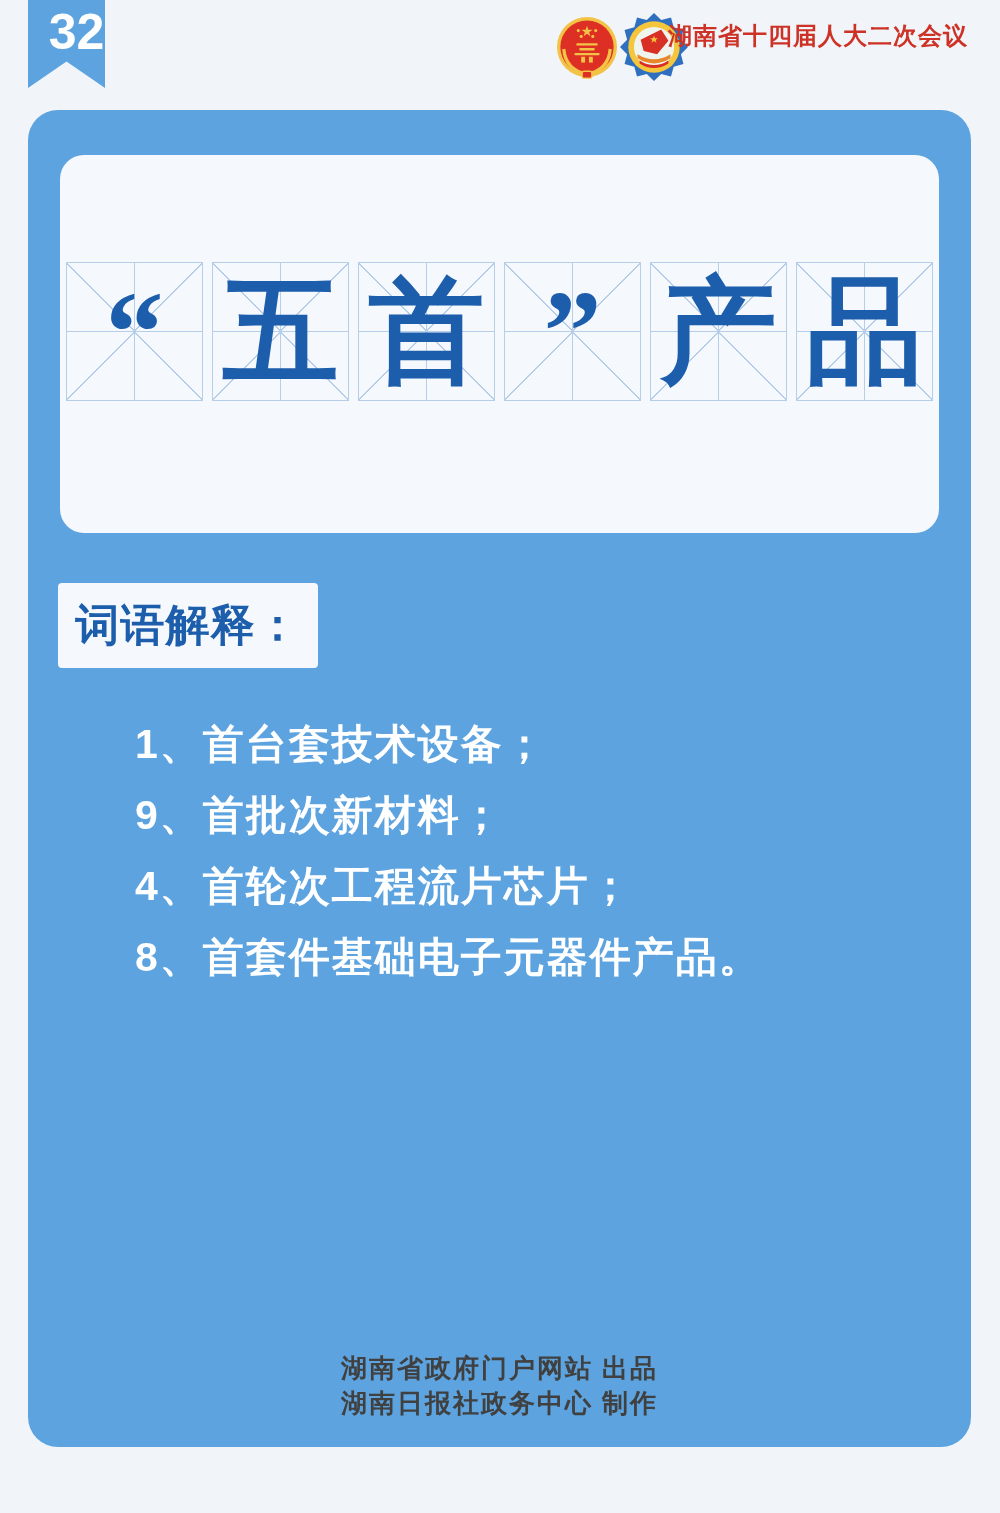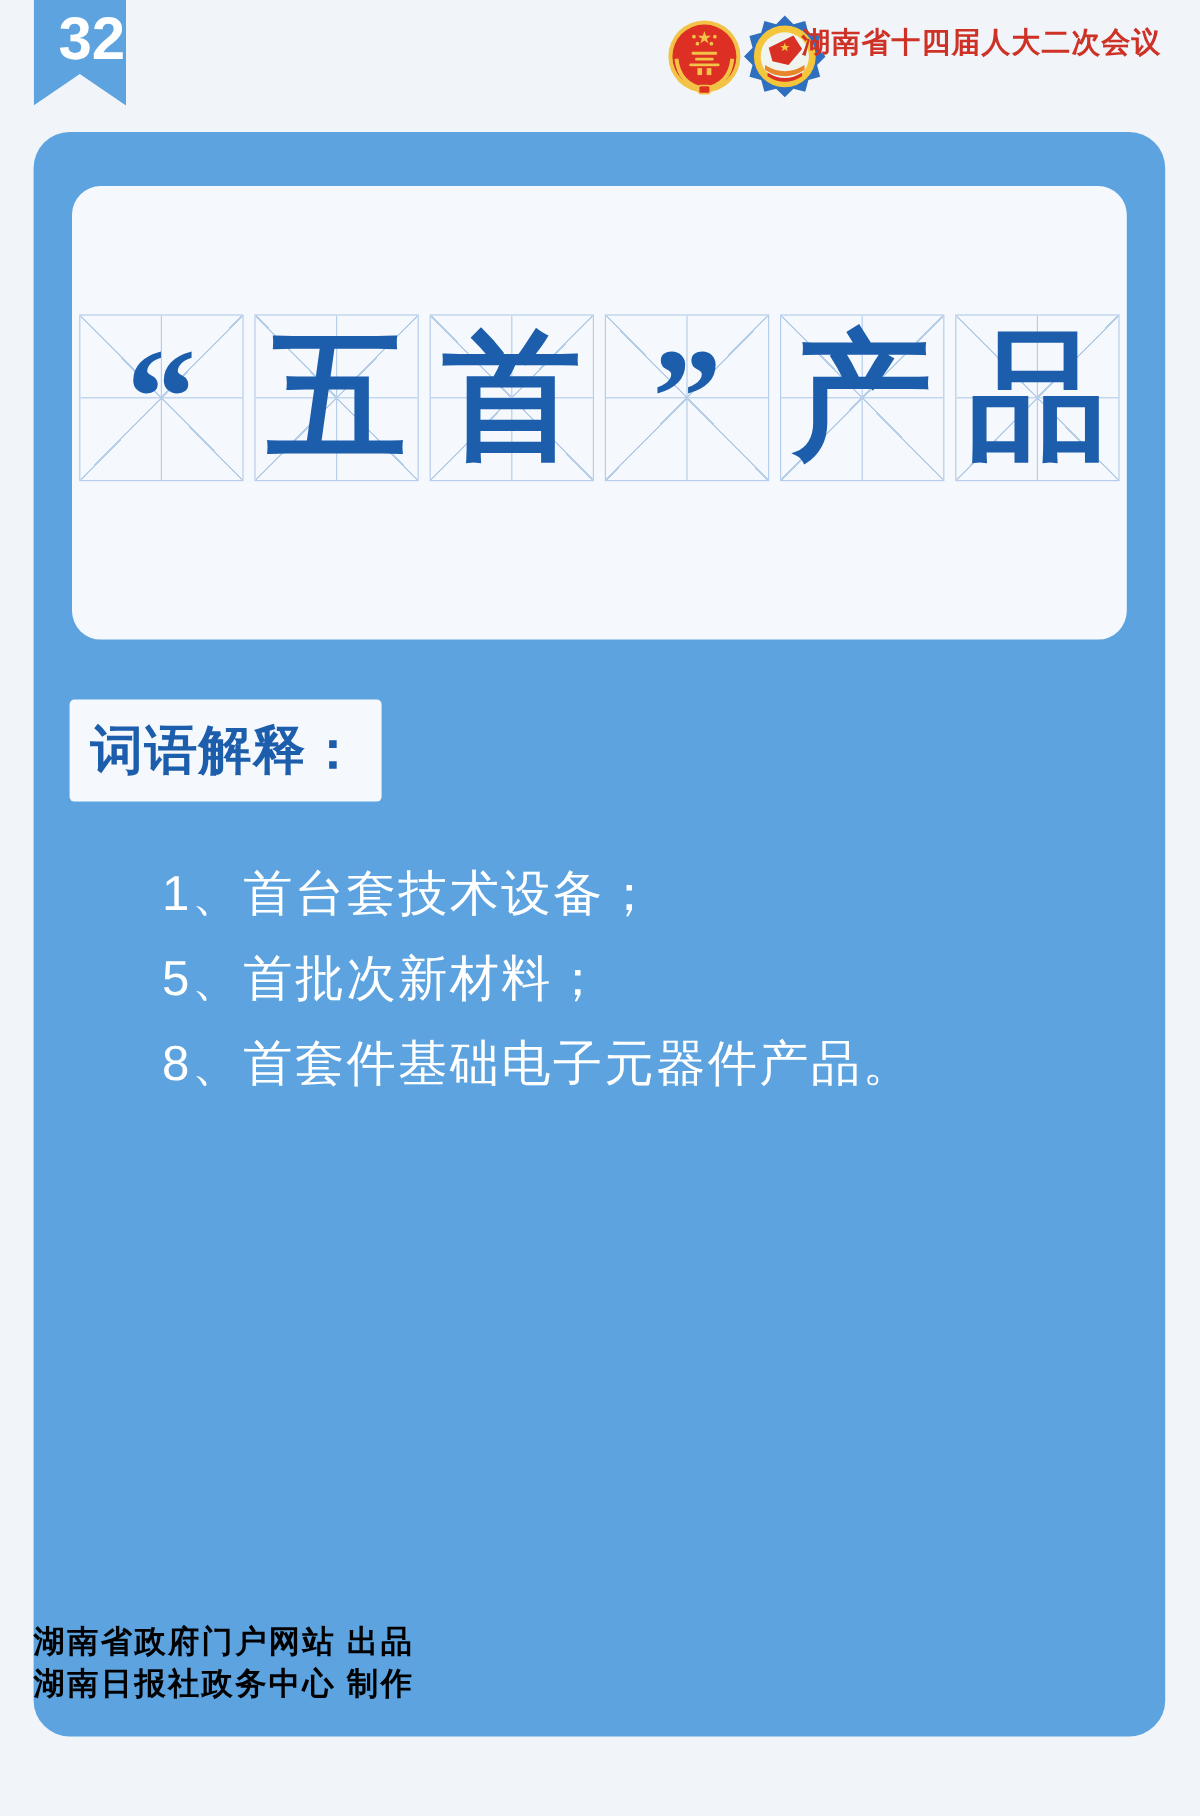--- a/index.html
+++ b/index.html
@@ -81,33 +81,34 @@
     background:#F5F9FD;
     border-radius:4px;
     display:flex; align-items:center; justify-content:center;
   }
   .section-pill span {
     color:#1D5EAC; font-size:44px; font-weight:700; letter-spacing:1px;
   }
 
   
   .definition-list {
-    position:absolute; left:107px; top:599px; right:40px;
+    position:absolute; left:107px; top:599px; right:40px;font-weight:bold;
   }
   .definition-list .list-item {
     height:71px;
     display:flex; align-items:center;
     color:#FFFFFF; font-size:41px; letter-spacing:2px;
     white-space:nowrap;
   }
 
   
   .footer {
     position:absolute; left:0; top:1241px; width:100%;
-    color:#000000; font-size:26px; font-weight:700; line-height:35px;
+    text-align:center;
+    color:#404040; font-size:26px; font-weight:700; line-height:35px;
     letter-spacing:2px;
   }
 </style>
 </head>
 <body>
 
 <div class="bookmark">
   <span>32</span>
 </div>
 
@@ -170,21 +171,22 @@
         </div>
     </div>
   </div>
 
   <div class="section-pill">
     <span>词语解释：</span>
   </div>
 
   <div class="definition-list">
     <div class="list-item">1、首台套技术设备；</div>
-    <div class="list-item">5、首批次新材料；</div>
+    <div class="list-item">9、首批次新材料；</div>
+    <div class="list-item">4、首轮次工程流片芯片；</div>
     <div class="list-item">8、首套件基础电子元器件产品。</div>
   </div>
 
   <div class="footer">
     <div>湖南省政府门户网站 出品</div>
     <div>湖南日报社政务中心 制作</div>
   </div>
 
 </div>
 

